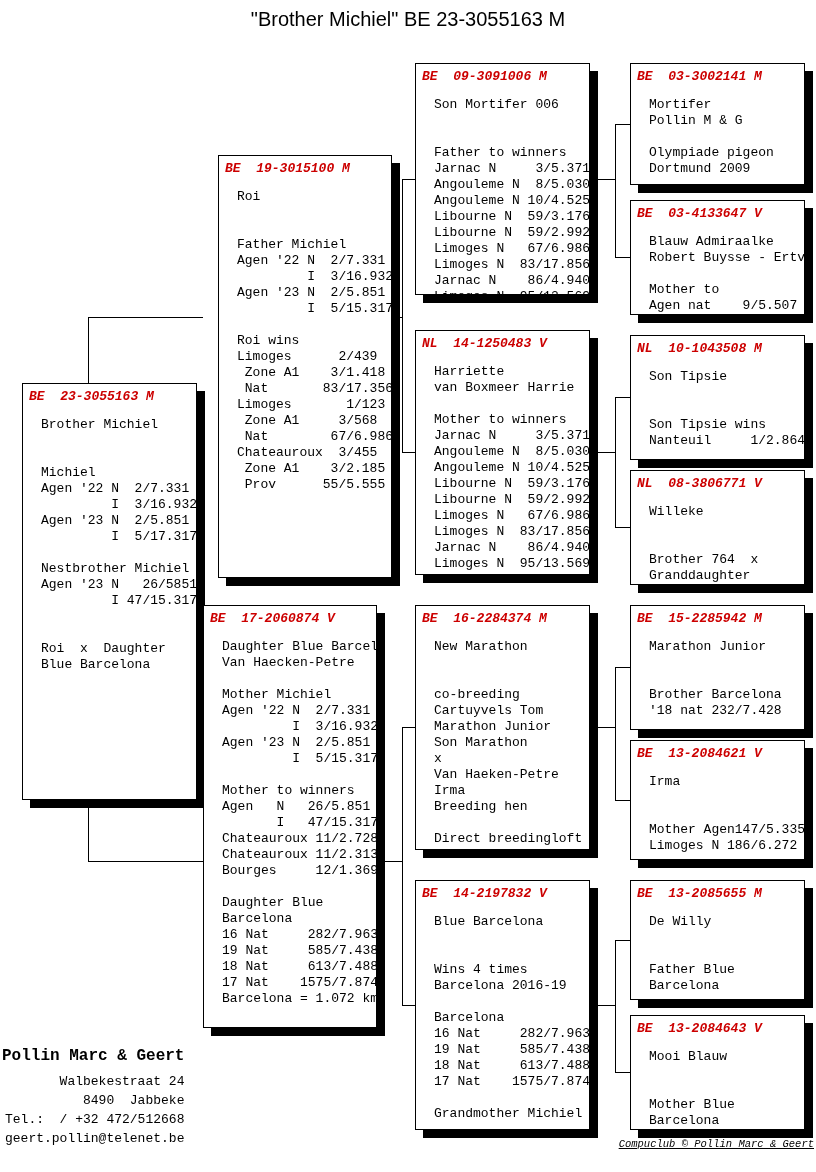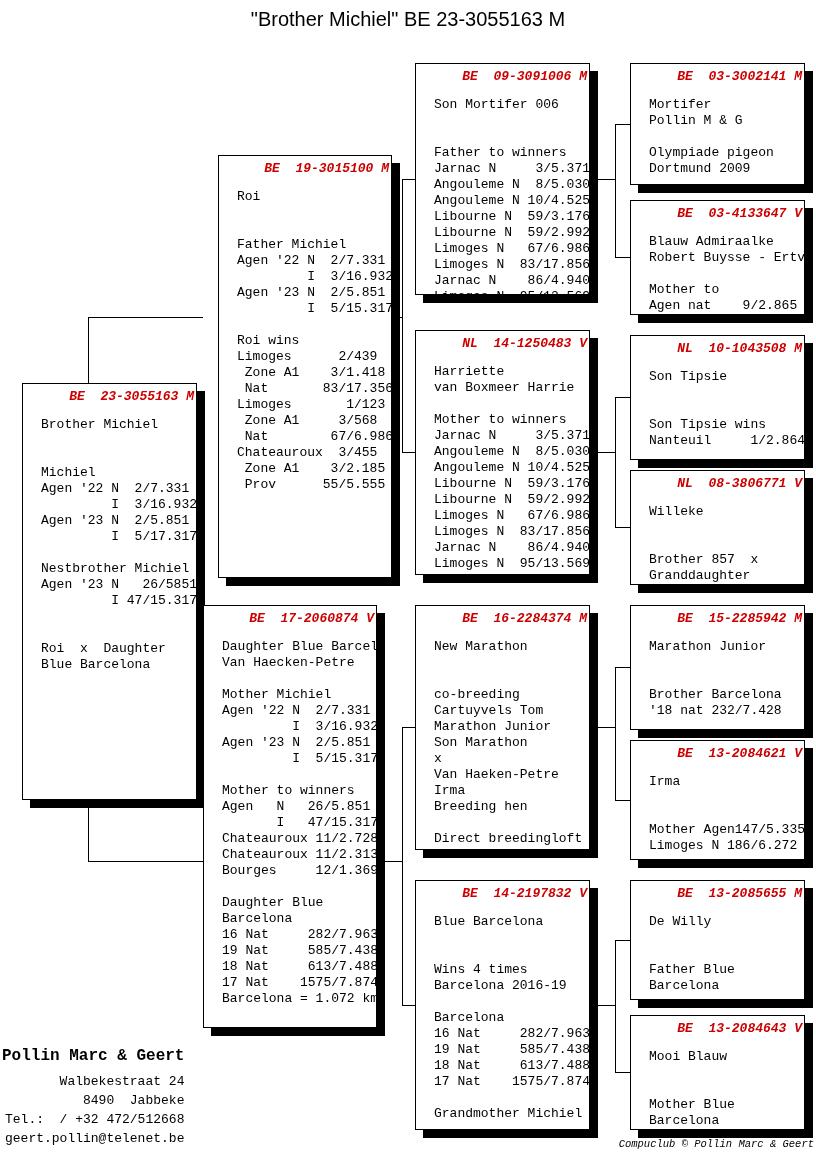--- a/index.html
+++ b/index.html
@@ -3,28 +3,28 @@
 <meta charset="utf-8">
 <style>
   html,body{margin:0;padding:0;background:#fff;}
   #page{position:relative;width:816px;height:1172px;background:#ffffff;overflow:hidden;
         font-family:"Liberation Mono",monospace;color:#000;}
   #title{position:absolute;left:0;top:8px;width:816px;text-align:center;
          font-family:"Liberation Sans",sans-serif;font-size:20px;color:#000;}
   .box{position:absolute;background:#fff;border:1px solid #000;
        box-shadow:8px 8px 0 0 #000;z-index:2;padding:5px 2px 0 6px;box-sizing:border-box;}
   .ring{font:italic bold 13px/16px "Liberation Mono",monospace;color:var(--ring-red,#cc0000);
-        white-space:pre;margin:0 0 4px 0;text-align:right;}
+        white-space:pre;margin:0 0 4px 0;}
   .body{font:13px/16px "Liberation Mono",monospace;white-space:pre;margin:12px;color:#000;}
   .line{position:absolute;background:#000;z-index:1;}
   #owner{position:absolute;left:2px;top:1034px;}
   #owner-name{font:bold 16px/20px "Liberation Mono",monospace;margin:12px 0 6px 0;}
   #owner-address{font:13px/19px "Liberation Mono",monospace;white-space:pre;margin:0;text-align:right;}
   #footer{position:absolute;right:2px;top:1138px;
-          font:italic 10.5px/13px "Liberation Mono",monospace;color:#000;}
+          font:italic 10.5px/13px "Liberation Mono",monospace;color:#000;text-decoration:underline;}
 </style>
 </head>
 <body>
 
 <div id="page">
 
   <div id="title">"Brother Michiel"  BE  23-3055163 M</div>
 
   <div class="line" style="left:88px;top:317px;width:1px;height:545px"></div>
   <div class="line" style="left:88px;top:317px;width:115px;height:1px"></div>
@@ -201,36 +201,36 @@
 
 Olympiade pigeon
 Dortmund 2009</pre>
   </div>
   <div class="box" style="left:630px;top:200px;width:175px;height:115px">
     <div class="ring">BE  03-4133647 V</div>
     <pre class="body">Blauw Admiraalke
 Robert Buysse - Ertv
 
 Mother to
-Agen nat    9/2.865</pre>
+Agen nat    9/5.507</pre>
   </div>
   <div class="box" style="left:630px;top:335px;width:175px;height:125px">
     <div class="ring">NL  10-1043508 M</div>
     <pre class="body">Son Tipsie
 
 
 Son Tipsie wins
 Nanteuil     1/2.864</pre>
   </div>
   <div class="box" style="left:630px;top:470px;width:175px;height:115px">
     <div class="ring">NL  08-3806771 V</div>
     <pre class="body">Willeke
 
 
-Brother 857  x
+Brother 764  x
 Granddaughter</pre>
   </div>
   <div class="box" style="left:630px;top:605px;width:175px;height:125px">
     <div class="ring">BE  15-2285942 M</div>
     <pre class="body">Marathon Junior
 
 
 Brother Barcelona
 '18 nat 232/7.428</pre>
   </div>

